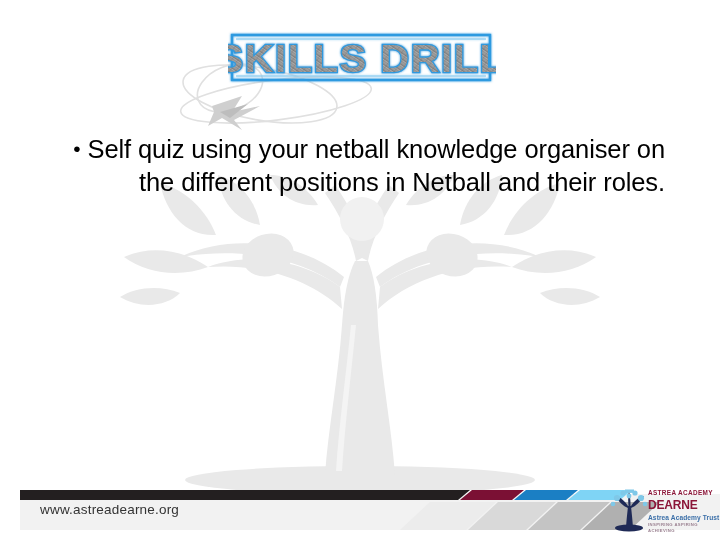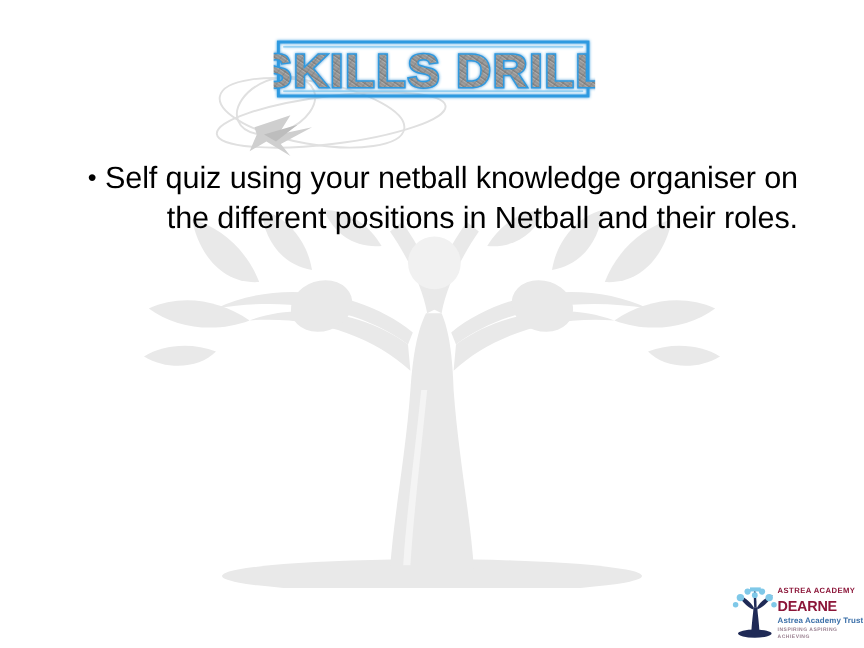--- a/index.html
+++ b/index.html
@@ -154,20 +154,41 @@
         <text x="133" y="43" text-anchor="middle" font-family="'Liberation Sans', sans-serif" font-size="40" font-weight="bold" letter-spacing="1.5" fill="url(#hatch)" stroke="#2f9ae0" stroke-width="2.6" paint-order="stroke fill" transform="scale(1,0.98)">SKILLS DRILL</text>
       </g>
     </svg>
   </div>
 
   <div class="body-text">
     <span class="bullet">•</span>
     <span>Self quiz using your netball knowledge organiser on the different positions in Netball and their roles.</span>
   </div>
 
+  <div class="footer">
+    <div class="footer-band"></div>
+
+    <div class="footer-graphics">
+      <svg viewBox="0 0 720 58" xmlns="http://www.w3.org/2000/svg">
+
+        <polygon points="20,8 470,8 458,18 20,18" fill="#231f20"></polygon>
+
+        <polygon points="472,8 524,8 512,18 460,18" fill="#7b1034"></polygon>
+        <polygon points="526,8 578,8 566,18 514,18" fill="#1b7fc4"></polygon>
+        <polygon points="580,8 632,8 620,18 568,18" fill="#7fd4f5"></polygon>
+
+        <polygon points="430,20 496,20 466,48 400,48" fill="#ececec"></polygon>
+        <polygon points="498,20 556,20 526,48 468,48" fill="#d9d9d9"></polygon>
+        <polygon points="558,20 610,20 580,48 528,48" fill="#c4c4c4"></polygon>
+        <polygon points="612,20 660,20 630,48 582,48" fill="#b0b0b0"></polygon>
+      </svg>
+    </div>
+
+    <div class="footer-url">www.astreadearne.org</div>
+  </div>
 
   <div class="logo">
     <div class="logo-tree">
       <svg viewBox="0 0 42 44" xmlns="http://www.w3.org/2000/svg">
         <ellipse cx="21" cy="40" rx="14" ry="3.4" fill="#1f2a56"></ellipse>
         <path d="M18 40 C18.5 31 19.5 24 20 18 L23 18 C23.5 24 24.5 31 25 40 Z" fill="#1f2a56"></path>
         <path d="M20 18 C17 13 12 9 7 8 C11 14 15 18 20 20 Z" fill="#1f2a56"></path>
         <path d="M23 18 C26 13 31 9 36 8 C32 14 28 18 23 20 Z" fill="#1f2a56"></path>
         <path d="M20.5 18 C20 12 20 7 21 2 C22 7 22.5 12 22.5 18 Z" fill="#1f2a56"></path>
         <circle cx="9" cy="10" r="3.1" fill="#7fc8e8"></circle>

